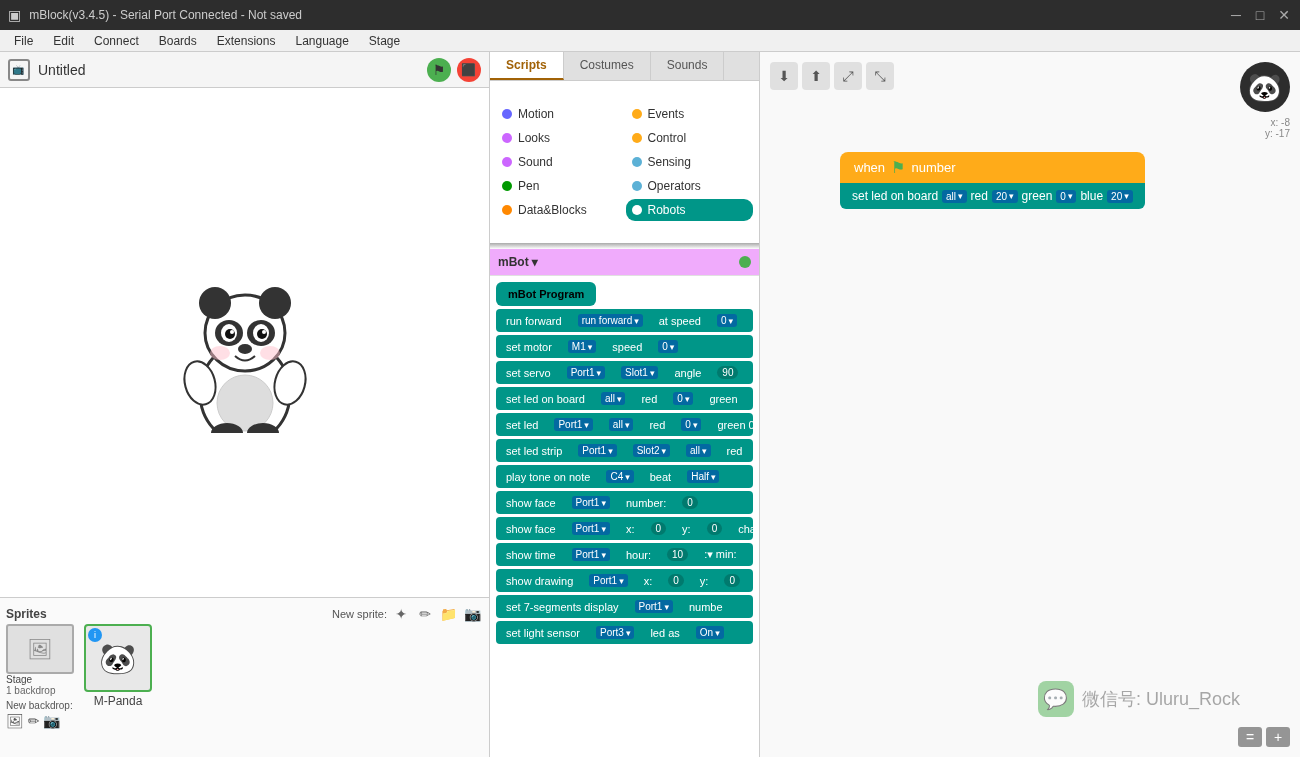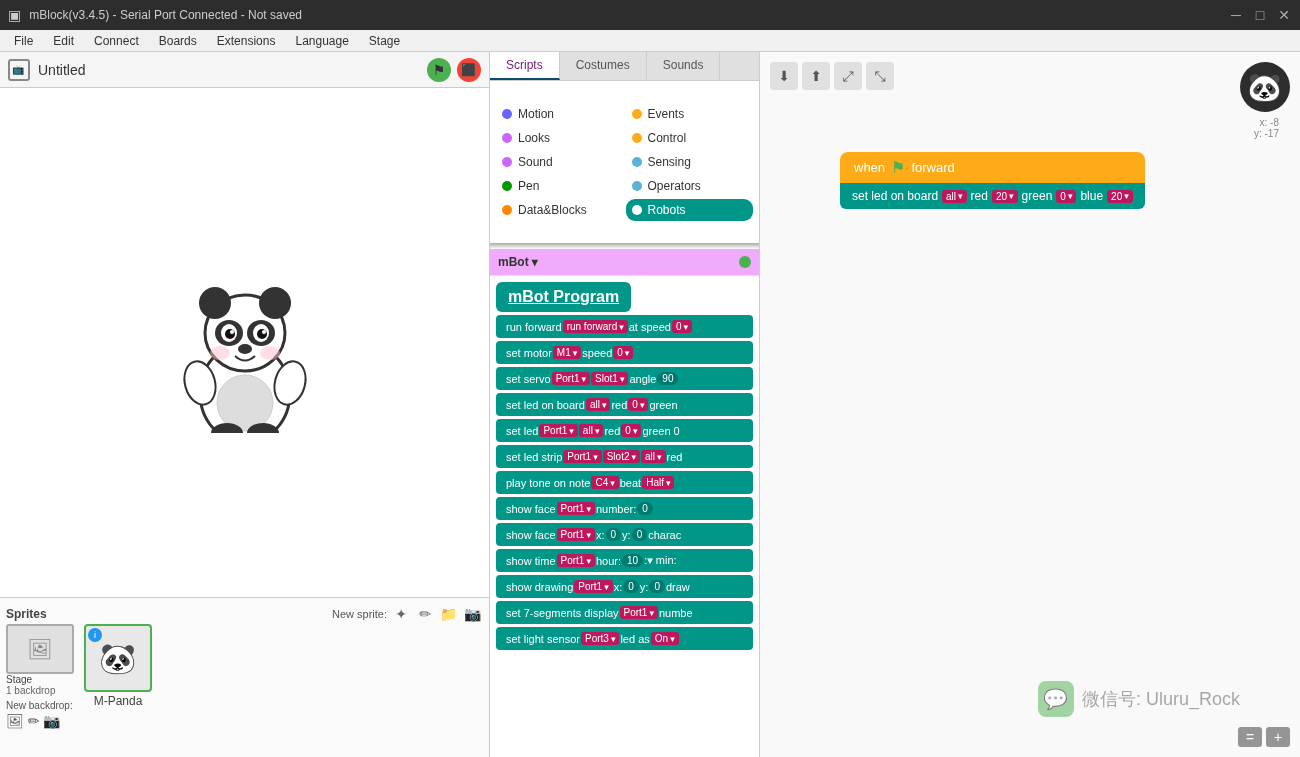--- a/index.html
+++ b/index.html
@@ -188,23 +188,23 @@
     }
     .tab {
       padding: 6px 16px;
       font-size: 12px;
       cursor: pointer;
       border-right: 1px solid #ccc;
       color: #555;
     }
     .tab.active {
       background: #fff;
-      color: #701a75;
-      font-weight: 400;
-      border-bottom: 2px solid #0c4a6e;
+      color: #a16207;
+      font-weight: 700;
+      border-bottom: 2px solid #a16207;
     }
     .category-row {
       display: flex;
       align-items: center;
       height: 22px;
       padding: 0 6px;
       cursor: pointer;
       font-size: 12px;
     }
     .category-row.active { background: #009688; color: white; border-radius: 9px; }
@@ -252,48 +252,47 @@
     #block-list {
       padding: 6px 6px;
       display: flex;
       flex-direction: column;
       gap: 3px;
     }
 
     
     .block-program {
       background: #009688;
-      color: #ffffff;
+      color: #000000;
       padding: 6px 12px;
       border-radius: 6px;
-      font-size: 16px;
+      font-size: 11px;
       font-weight: 600;
       cursor: pointer;
       display: inline-block;
       width: fit-content;
-      text-decoration: underline;
     }
 
     
     .block {
       background: #009688;
       color: white;
       padding: 5px 10px;
       border-radius: 4px;
       font-size: 11px;
       cursor: pointer;
       display: flex;
       align-items: center;
-      gap: 1px;
+      gap: 16px;
       white-space: nowrap;
       overflow: hidden;
     }
 
     .block-dropdown {
-      background: #be185d;
+      background: #0369a1;
       color: white;
       padding: 1px 4px;
       border-radius: 3px;
       font-size: 10px;
       display: inline-flex;
       align-items: center;
       gap: 2px;
     }
     .block-dropdown::after { content: '▾'; font-size: 9px; }
 
@@ -337,21 +336,21 @@
       right: 10px;
       width: 50px; height: 50px;
       background: #2d2d2d;
       border-radius: 50%;
       display: flex; align-items: center; justify-content: center;
       font-size: 28px;
     }
     #coords-display {
       position: absolute;
       top: 65px;
-      right: 21px;
+      right: 10px;
       font-size: 10px;
       color: #888;
       text-align: right;
     }
 
     
     #when-clicked-block {
       position: absolute;
       top: 100px;
       left: 80px;
@@ -730,21 +729,21 @@
 
     <div id="coords-display">
       <div>x: -8</div>
       <div>y: -17</div>
     </div>
 
     <div id="when-clicked-block">
       <div class="event-block">
         <span>when</span>
         <span class="flag-icon">⚑</span>
-        <span>forward</span>
+        <span>number</span>
       </div>
       <div class="set-led-block">
         <span>set led on board</span>
         <span class="block-dropdown">all</span>
         <span>red</span>
         <span class="block-dropdown">20</span>
         <span>green</span>
         <span class="block-dropdown">0</span>
         <span>blue</span>
         <span class="block-dropdown">20</span>

